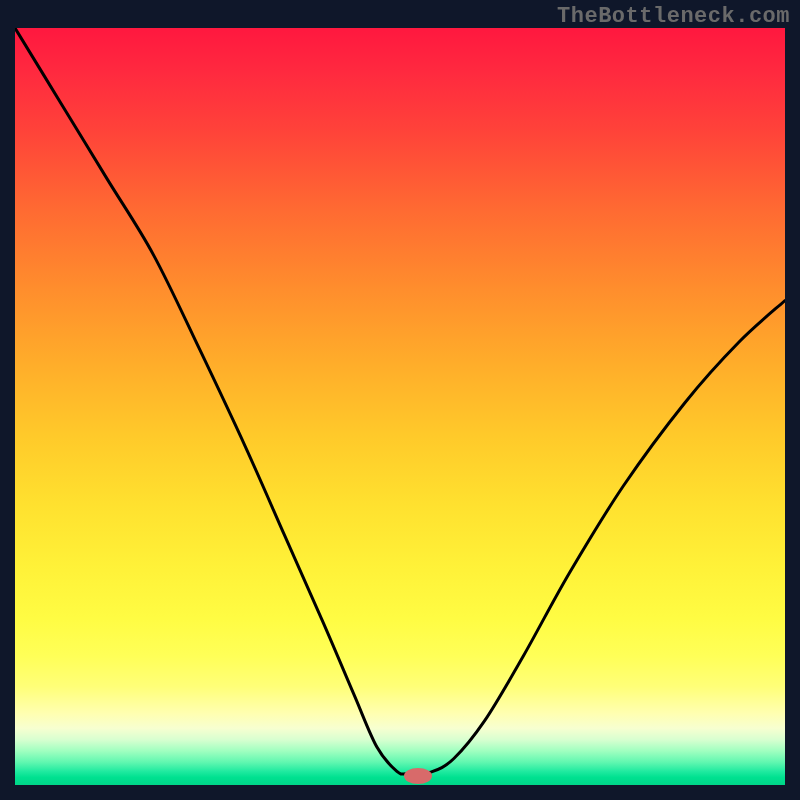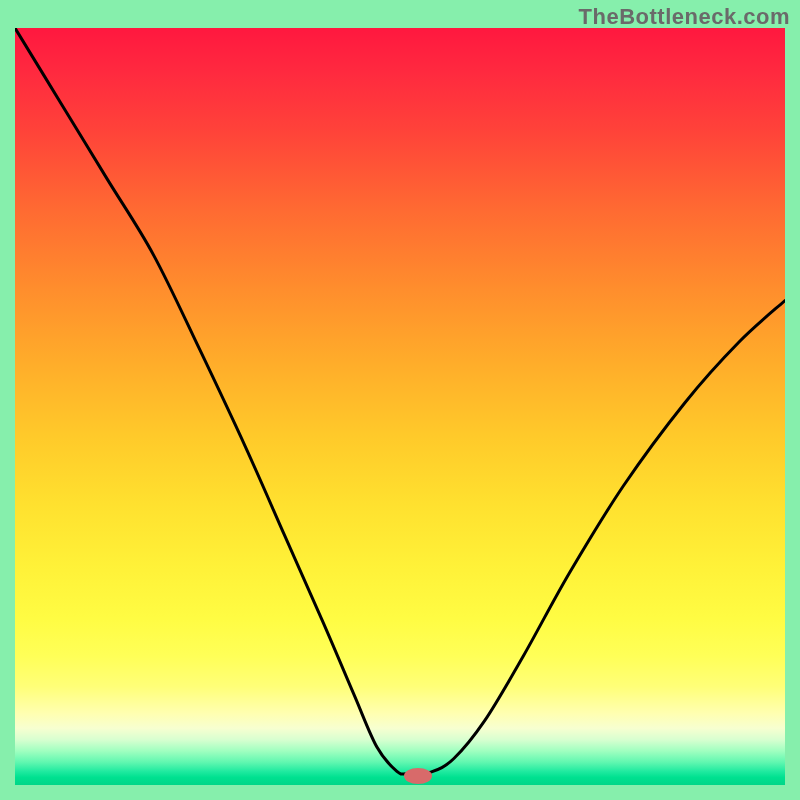--- a/index.html
+++ b/index.html
@@ -8,21 +8,22 @@
     width: 800px;
     height: 800px;
     background: #000;
     overflow: hidden;
     font-family: Arial, Helvetica, sans-serif;
   }
   .frame {
     position: relative;
     width: 800px;
     height: 800px;
-    background: #86efac;
+    background: #0f172a;
+    font-family: Liberation Mono, monospace;
   }
   .watermark {
     position: absolute;
     top: 4px;
     right: 10px;
     color: #6a6a6a;
     font-size: 22px;
     font-weight: bold;
     letter-spacing: 0.5px;
     z-index: 10;

